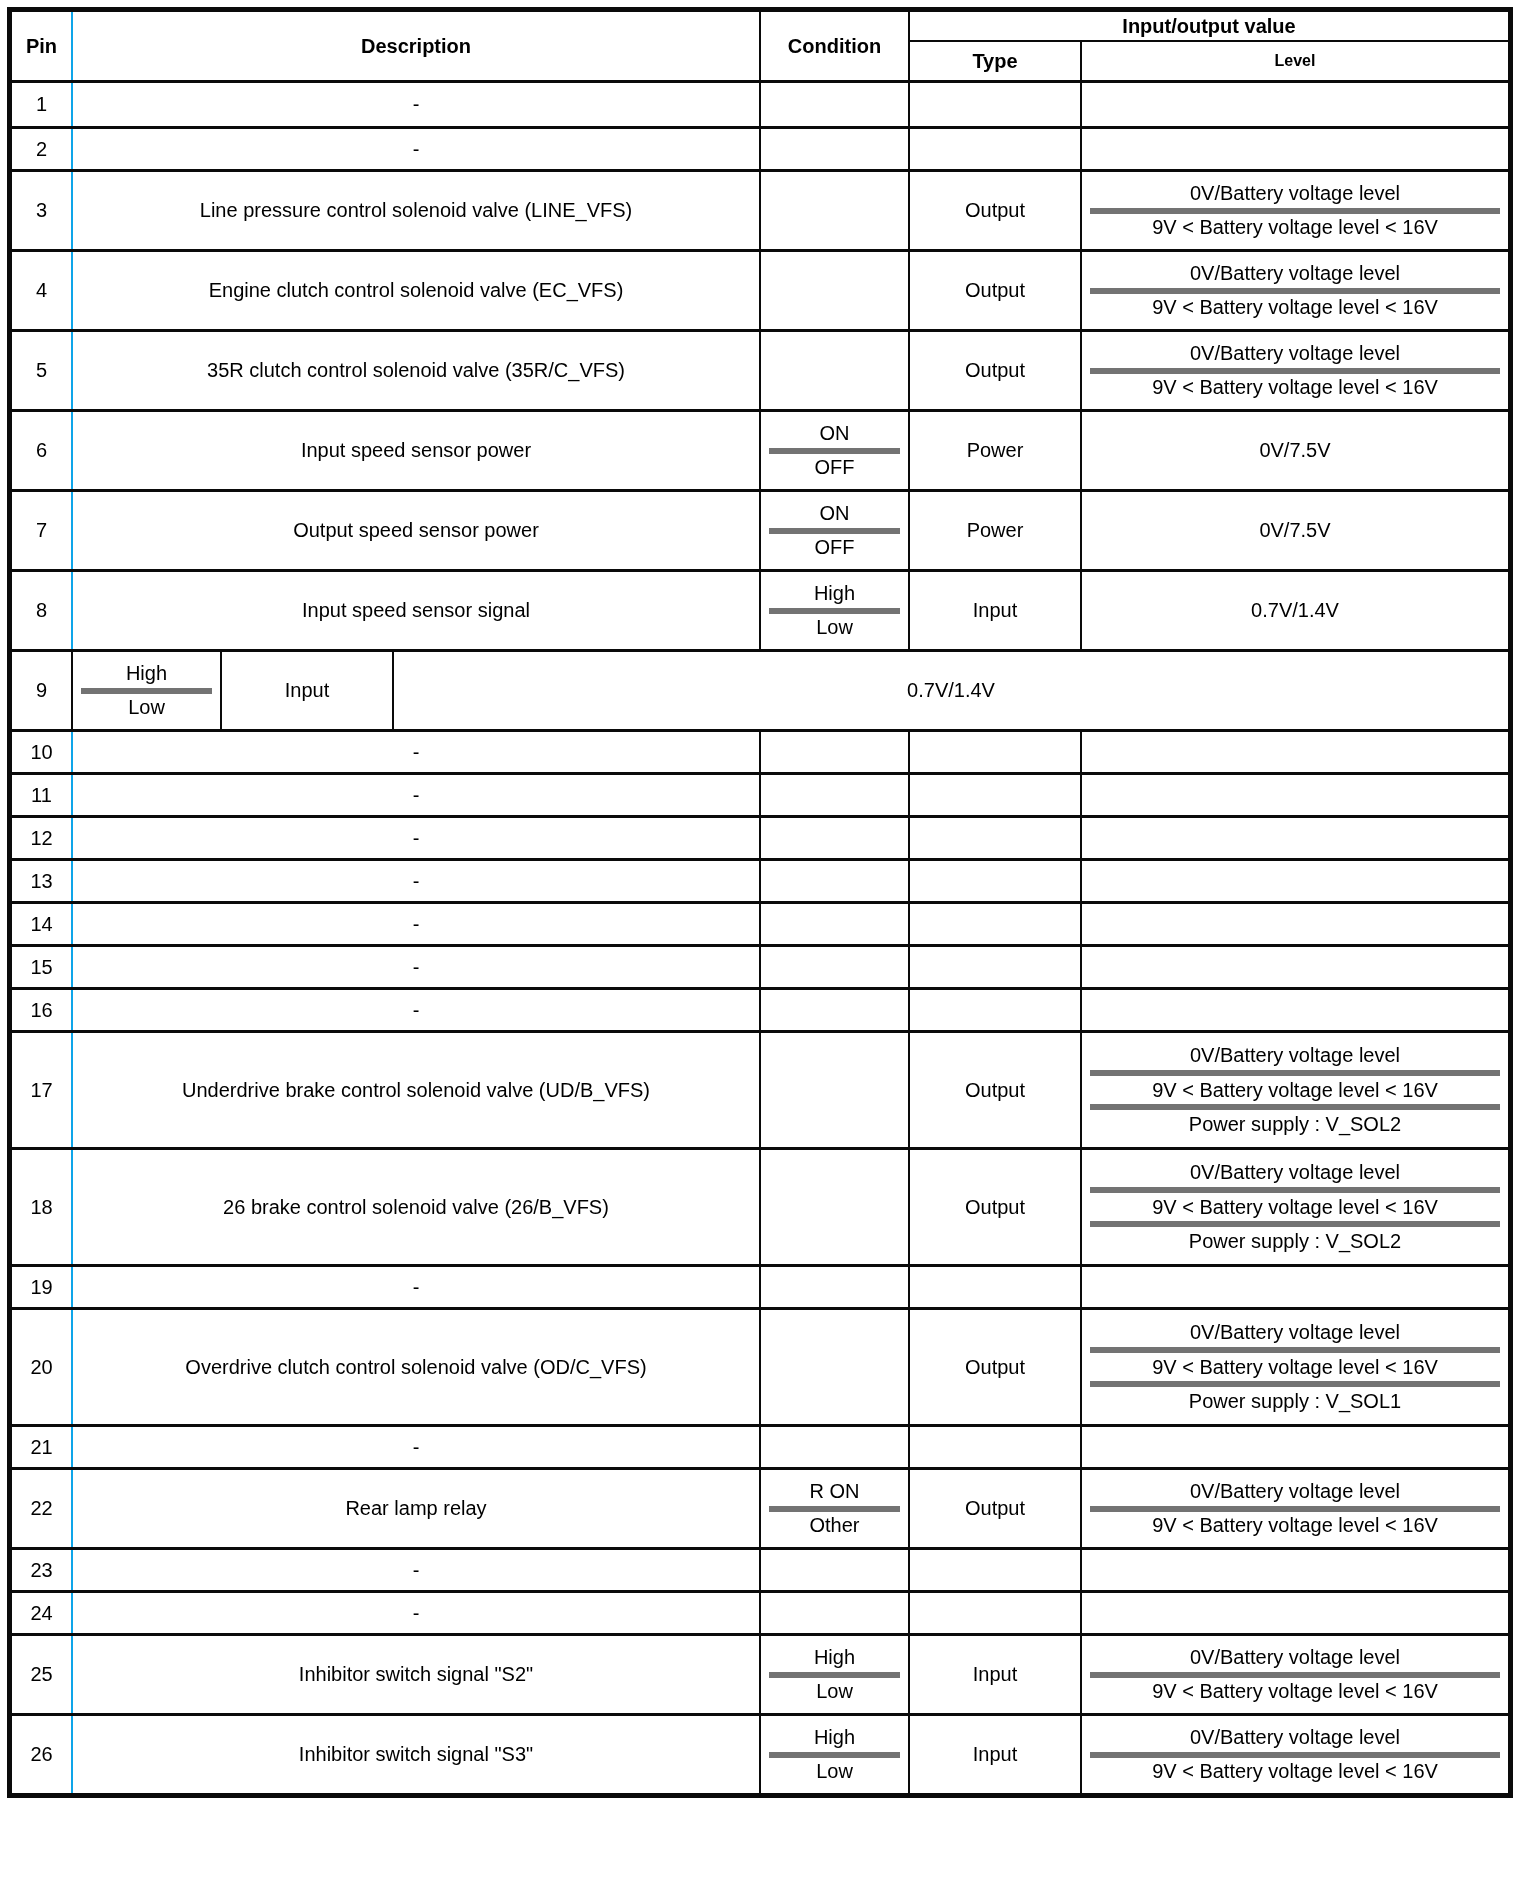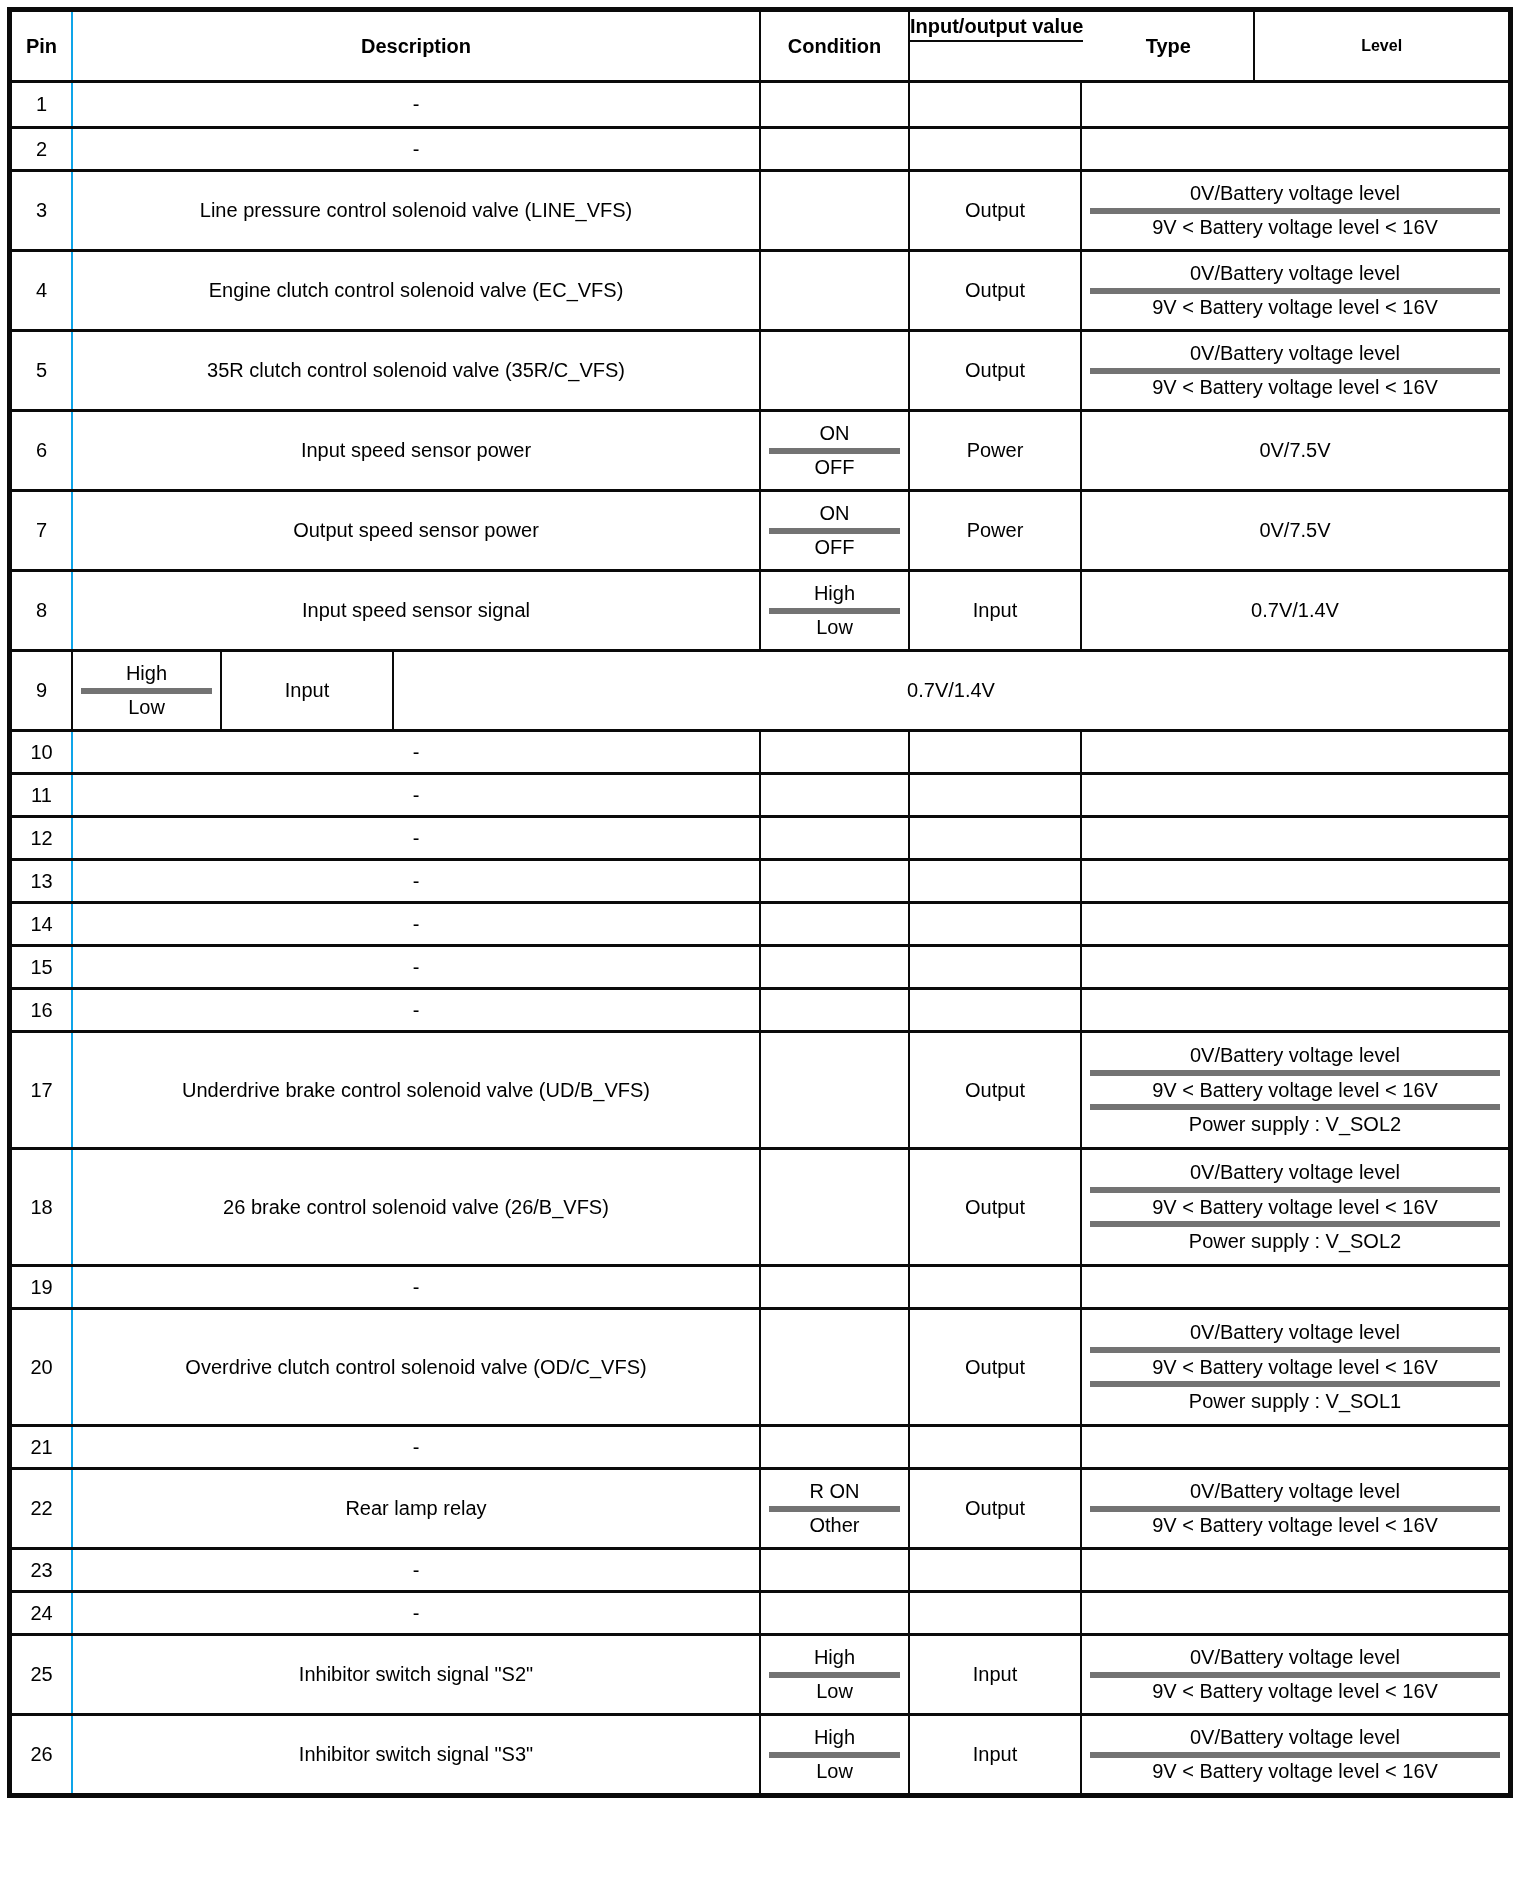--- a/index.html
+++ b/index.html
@@ -21,21 +21,21 @@
   .hcell {
     display:flex; align-items:center; justify-content:center;
     font-weight:bold; font-size:20px;
     box-sizing:border-box;
   }
   .c-pin   { width:59px;border-radius:10px; }
   .c-desc  { width:688px; border-left:2px solid #0ea5e9; }
   .c-cond  { width:149px; border-left:2px solid #0a0a0a; }
   .c-type  { width:172px; border-left:2px solid #0a0a0a; }
   .c-level { flex:1;      border-left:2px solid #0a0a0a; }
-  .iogroup { flex:1; display:flex; flex-direction:row; border-left:2px solid #0a0a0a; box-sizing:border-box; }
+  .iogroup { flex:1; display:flex; flex-direction:column; border-left:2px solid #0a0a0a; box-sizing:border-box; }
   .io-top  { height:30px; display:flex; align-items:center; justify-content:center;
              font-weight:bold; font-size:20px; border-bottom:2px solid #0a0a0a; box-sizing:border-box; }
   .io-bottom { flex:1; display:flex; }
   .io-type  { width:170px; display:flex; align-items:center; justify-content:center; font-weight:bold; font-size:20px; }
   .io-level { flex:1; border-left:2px solid #0a0a0a; display:flex; align-items:center; justify-content:center;
               font-weight:bold; font-size:16px; box-sizing:border-box; }
   
   .trow { display:flex; align-items:stretch; box-sizing:border-box; }
   .trow + .trow { border-top:3px solid #0a0a0a; }
   .h1 { height:43px; }

